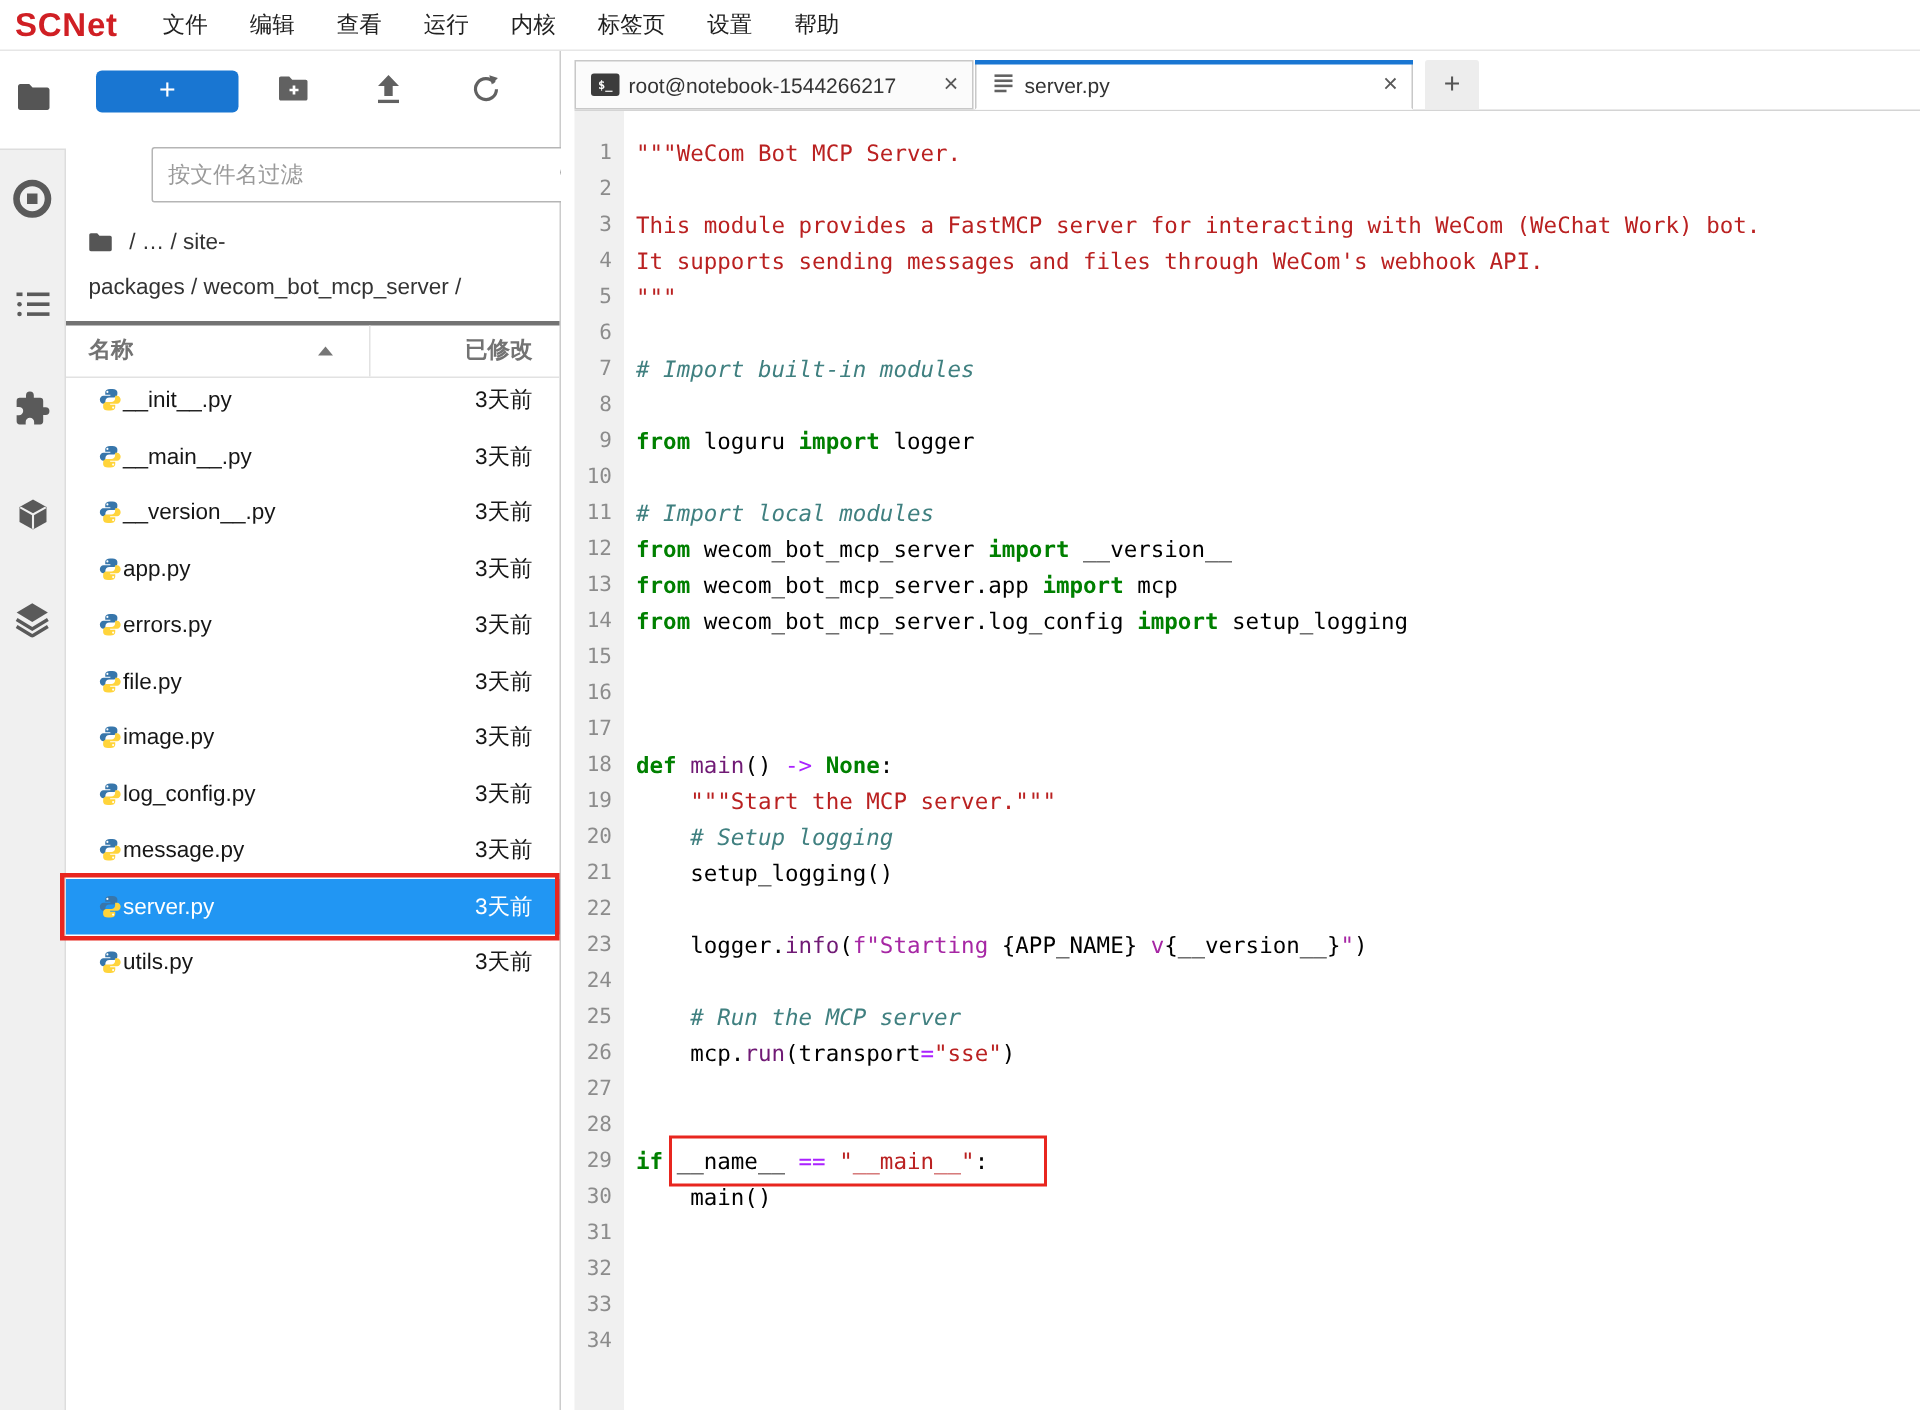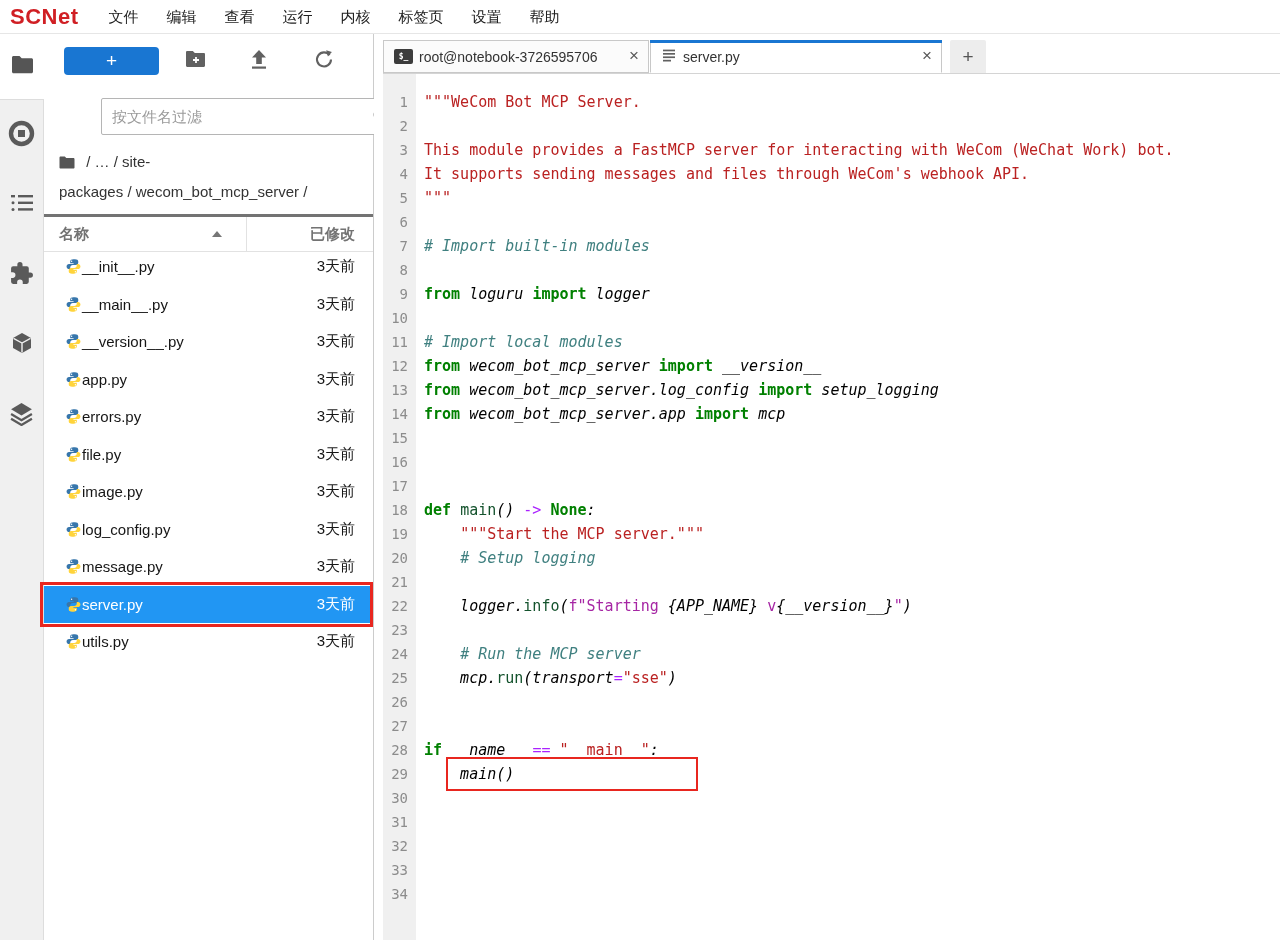--- a/index.html
+++ b/index.html
@@ -62,22 +62,22 @@
               color:#fff;font-family:"DejaVu Sans Mono",monospace;font-size:8px;font-weight:bold;
               line-height:15px;text-align:center;}
   .file-badge{margin-left:10px;flex:none;}
   
   #editor-body{position:absolute;left:9px;top:40px;right:0;bottom:0;display:flex;}
   #gutter{width:33px;background:#f0f0f0;padding-top:16px;box-sizing:content-box;flex:none;}
   .gl{height:24px;line-height:24px;text-align:right;padding-right:8px;color:#8c8c8c;
       font-family:"DejaVu Sans Mono",monospace;font-size:14px;}
   #code-pane{flex:1;padding:16px 0 0 8px;}
   .cl{height:24px;line-height:24px;white-space:pre;font-family:"DejaVu Sans Mono",monospace;font-size:15px;color:#000;}
-  .tk-p{color:#000;font-style:italic;} .tk-k{color:#008000;font-weight:bold;} .tk-s{color:#ba2121;}
-  .tk-c{color:#408080;font-style:italic;} .tk-f{color:#a626a4;} .tk-o{color:#aa22ff;} .tk-fn{color:#14532d;}
+  .tk-p{color:#000;} .tk-k{color:#008000;font-weight:bold;} .tk-s{color:#ba2121;}
+  .tk-c{color:#408080;font-style:italic;} .tk-f{color:#a626a4;} .tk-o{color:#aa22ff;} .tk-fn{color:#701a75;}
   #code-annotation{position:absolute;left:63px;width:252px;height:34px;border:2px solid #e8261f;
                    box-sizing:border-box;pointer-events:none;z-index:4;}
 </style>
 </head>
 <body>
 
 <div id="menubar">
   <span class="logo">SCNet</span>
   <div id="menu-items" style="display:flex;">
       <span class="menu-item">文件</span>
@@ -329,21 +329,21 @@
         <span class="fdate">3天前</span>
       </div>
     </div>
 </div>
 
 <div id="editor">
   <div id="tabbar">
     <div id="tabbar-line"></div>
     <div class="tab" id="tab-0">
       <span class="term-badge">$_</span>
-      <span class="tlabel">root@notebook-3726595706</span>
+      <span class="tlabel">root@notebook-1544266217</span>
       <span class="tclose">×</span>
     </div>
     <div class="tab active" id="tab-1">
       <span class="file-badge">
         <svg width="16" height="16" viewBox="0 0 16 16">
             <g fill="#616161">
               <rect x="2" y="2.6" width="12" height="1.7"></rect>
               <rect x="2" y="6" width="12" height="1.7"></rect>
               <rect x="2" y="9.4" width="12" height="1.7"></rect>
               <rect x="2" y="12.8" width="8" height="1.7"></rect>
@@ -398,28 +398,29 @@
         <div class="cl"><span class="tk-s">This module provides a FastMCP server for interacting with WeCom (WeChat Work) bot.</span></div>
         <div class="cl"><span class="tk-s">It supports sending messages and files through WeCom's webhook API.</span></div>
         <div class="cl"><span class="tk-s">"""</span></div>
         <div class="cl"></div>
         <div class="cl"><span class="tk-c"># Import built-in modules</span></div>
         <div class="cl"></div>
         <div class="cl"><span class="tk-k">from</span><span class="tk-p"> loguru </span><span class="tk-k">import</span><span class="tk-p"> logger</span></div>
         <div class="cl"></div>
         <div class="cl"><span class="tk-c"># Import local modules</span></div>
         <div class="cl"><span class="tk-k">from</span><span class="tk-p"> wecom_bot_mcp_server </span><span class="tk-k">import</span><span class="tk-p"> __version__</span></div>
+        <div class="cl"><span class="tk-k">from</span><span class="tk-p"> wecom_bot_mcp_server.app </span><span class="tk-k">import</span><span class="tk-p"> mcp</span></div>
         <div class="cl"><span class="tk-k">from</span><span class="tk-p"> wecom_bot_mcp_server.log_config </span><span class="tk-k">import</span><span class="tk-p"> setup_logging</span></div>
-        <div class="cl"><span class="tk-k">from</span><span class="tk-p"> wecom_bot_mcp_server.app </span><span class="tk-k">import</span><span class="tk-p"> mcp</span></div>
         <div class="cl"></div>
         <div class="cl"></div>
         <div class="cl"></div>
         <div class="cl"><span class="tk-k">def</span><span class="tk-p"> </span><span class="tk-fn">main</span><span class="tk-p">() </span><span class="tk-o">-&gt;</span><span class="tk-p"> </span><span class="tk-k">None</span><span class="tk-p">:</span></div>
         <div class="cl"><span class="tk-p">    </span><span class="tk-s">"""Start the MCP server."""</span></div>
         <div class="cl"><span class="tk-p">    </span><span class="tk-c"># Setup logging</span></div>
+        <div class="cl"><span class="tk-p">    setup_logging()</span></div>
         <div class="cl"></div>
         <div class="cl"><span class="tk-p">    logger.</span><span class="tk-fn">info</span><span class="tk-p">(</span><span class="tk-f">f"Starting </span><span class="tk-p">{APP_NAME}</span><span class="tk-f"> v</span><span class="tk-p">{__version__}</span><span class="tk-f">"</span><span class="tk-p">)</span></div>
         <div class="cl"></div>
         <div class="cl"><span class="tk-p">    </span><span class="tk-c"># Run the MCP server</span></div>
         <div class="cl"><span class="tk-p">    mcp.</span><span class="tk-fn">run</span><span class="tk-p">(transport</span><span class="tk-o">=</span><span class="tk-s">"sse"</span><span class="tk-p">)</span></div>
         <div class="cl"></div>
         <div class="cl"></div>
         <div class="cl"><span class="tk-k">if</span><span class="tk-p"> __name__ </span><span class="tk-o">==</span><span class="tk-p"> </span><span class="tk-s">"__main__"</span><span class="tk-p">:</span></div>
         <div class="cl"><span class="tk-p">    main()</span></div>
         <div class="cl"></div>

